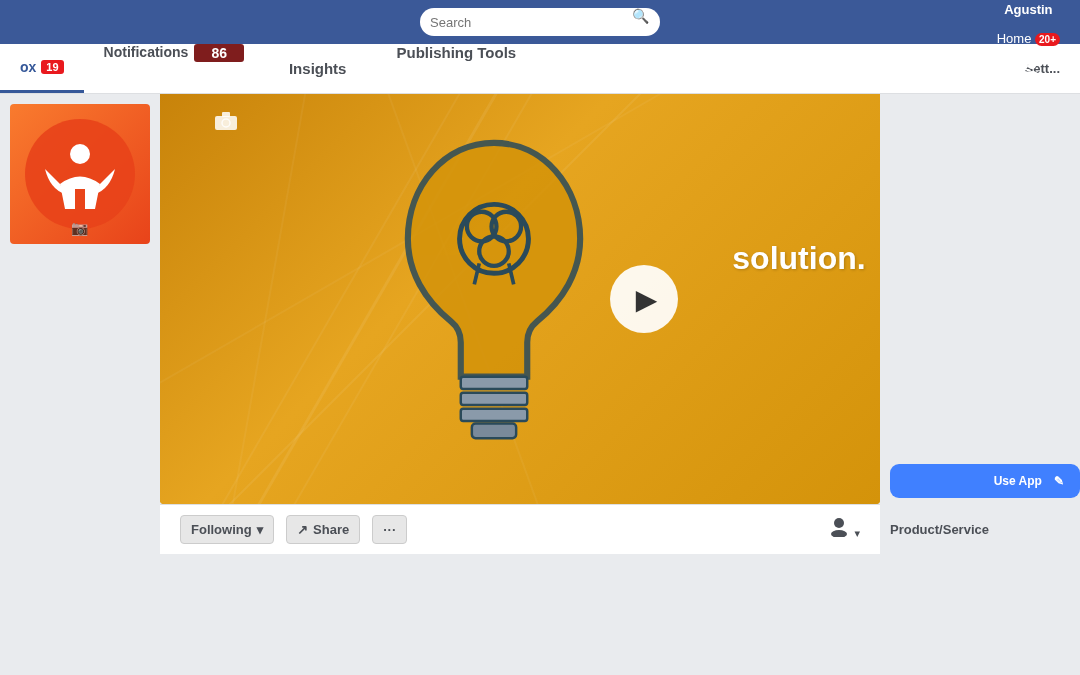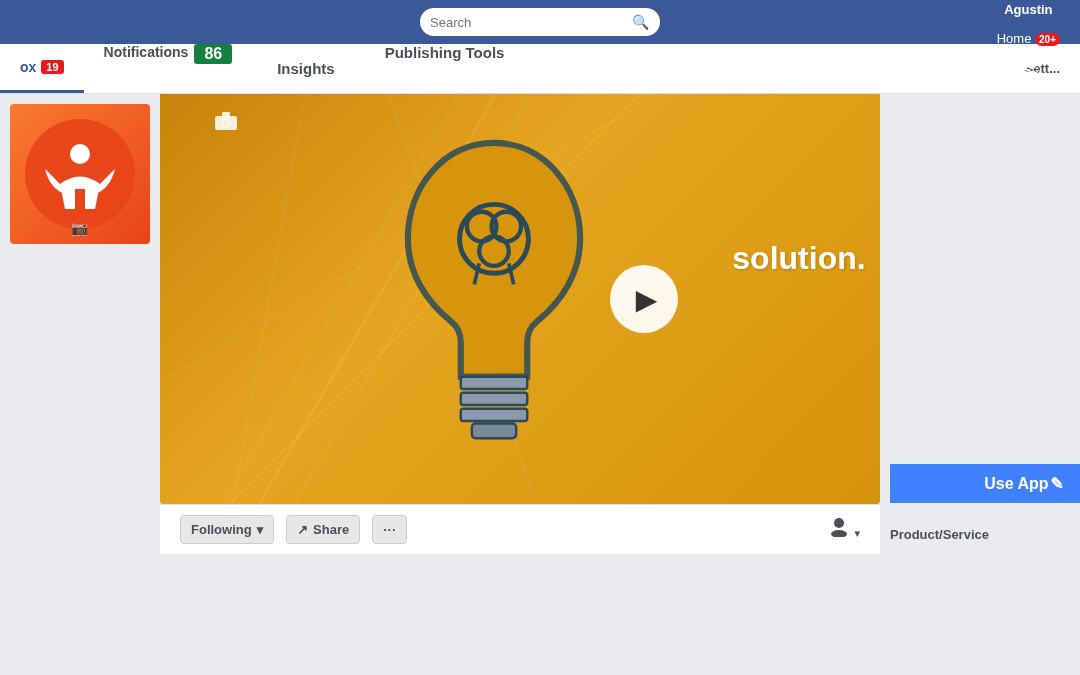--- a/index.html
+++ b/index.html
@@ -29,21 +29,20 @@
 
     .search-bar {
       position: absolute;
       left: 50%;
       transform: translateX(-50%);
       width: 240px;
       height: 28px;
       background: #fff;
       border-radius: 14px;
       display: flex;
-      align-items: center;
       padding: 0 10px;
     }
 
     .search-bar input {
       border: none;
       outline: none;
       width: 100%;
       font-size: 13px;
       background: transparent;
     }
@@ -151,24 +150,24 @@
       gap: 6px;
       padding: 0 20px;
       height: 100%;
       font-size: 14px;
       font-weight: 600;
       color: #4b4f56;
       cursor: pointer;
     }
 
     .notif-badge {
-      background: #15803d;
-      color: #fff;
-      font-size: 16px;
-      padding: 1px 10px;
+      background: #7f1d1d;
+      color: #fff;
+      font-size: 14px;
+      padding: 1px 17px;
       border-radius: 3px;
       font-weight: bold;
     }
 
     .insights-tab {
       display: flex;
       align-items: center;
       padding: 0 25px;
       height: 100%;
       font-size: 15px;
@@ -392,29 +391,29 @@
       display: flex;
       flex-direction: column;
       gap: 8px;
     }
 
     .use-app-btn {
       width: 100%;
       background: #4080ff;
       color: #fff;
       border: none;
-      border-radius: 0;
+      border-radius: 9px;
       padding: 10px 16px;
-      font-size: 16px;
+      font-size: 12px;
       font-weight: 600;
       cursor: pointer;
       display: flex;
       align-items: center;
       justify-content: flex-end;
-      gap: 2px;
+      gap: 12px;
       margin-top: 370px;
     }
 
     .product-service-label {
       font-size: 13px;
       color: #4b4f56;
       font-weight: 700;
       margin-top: 16px;
     }
 

